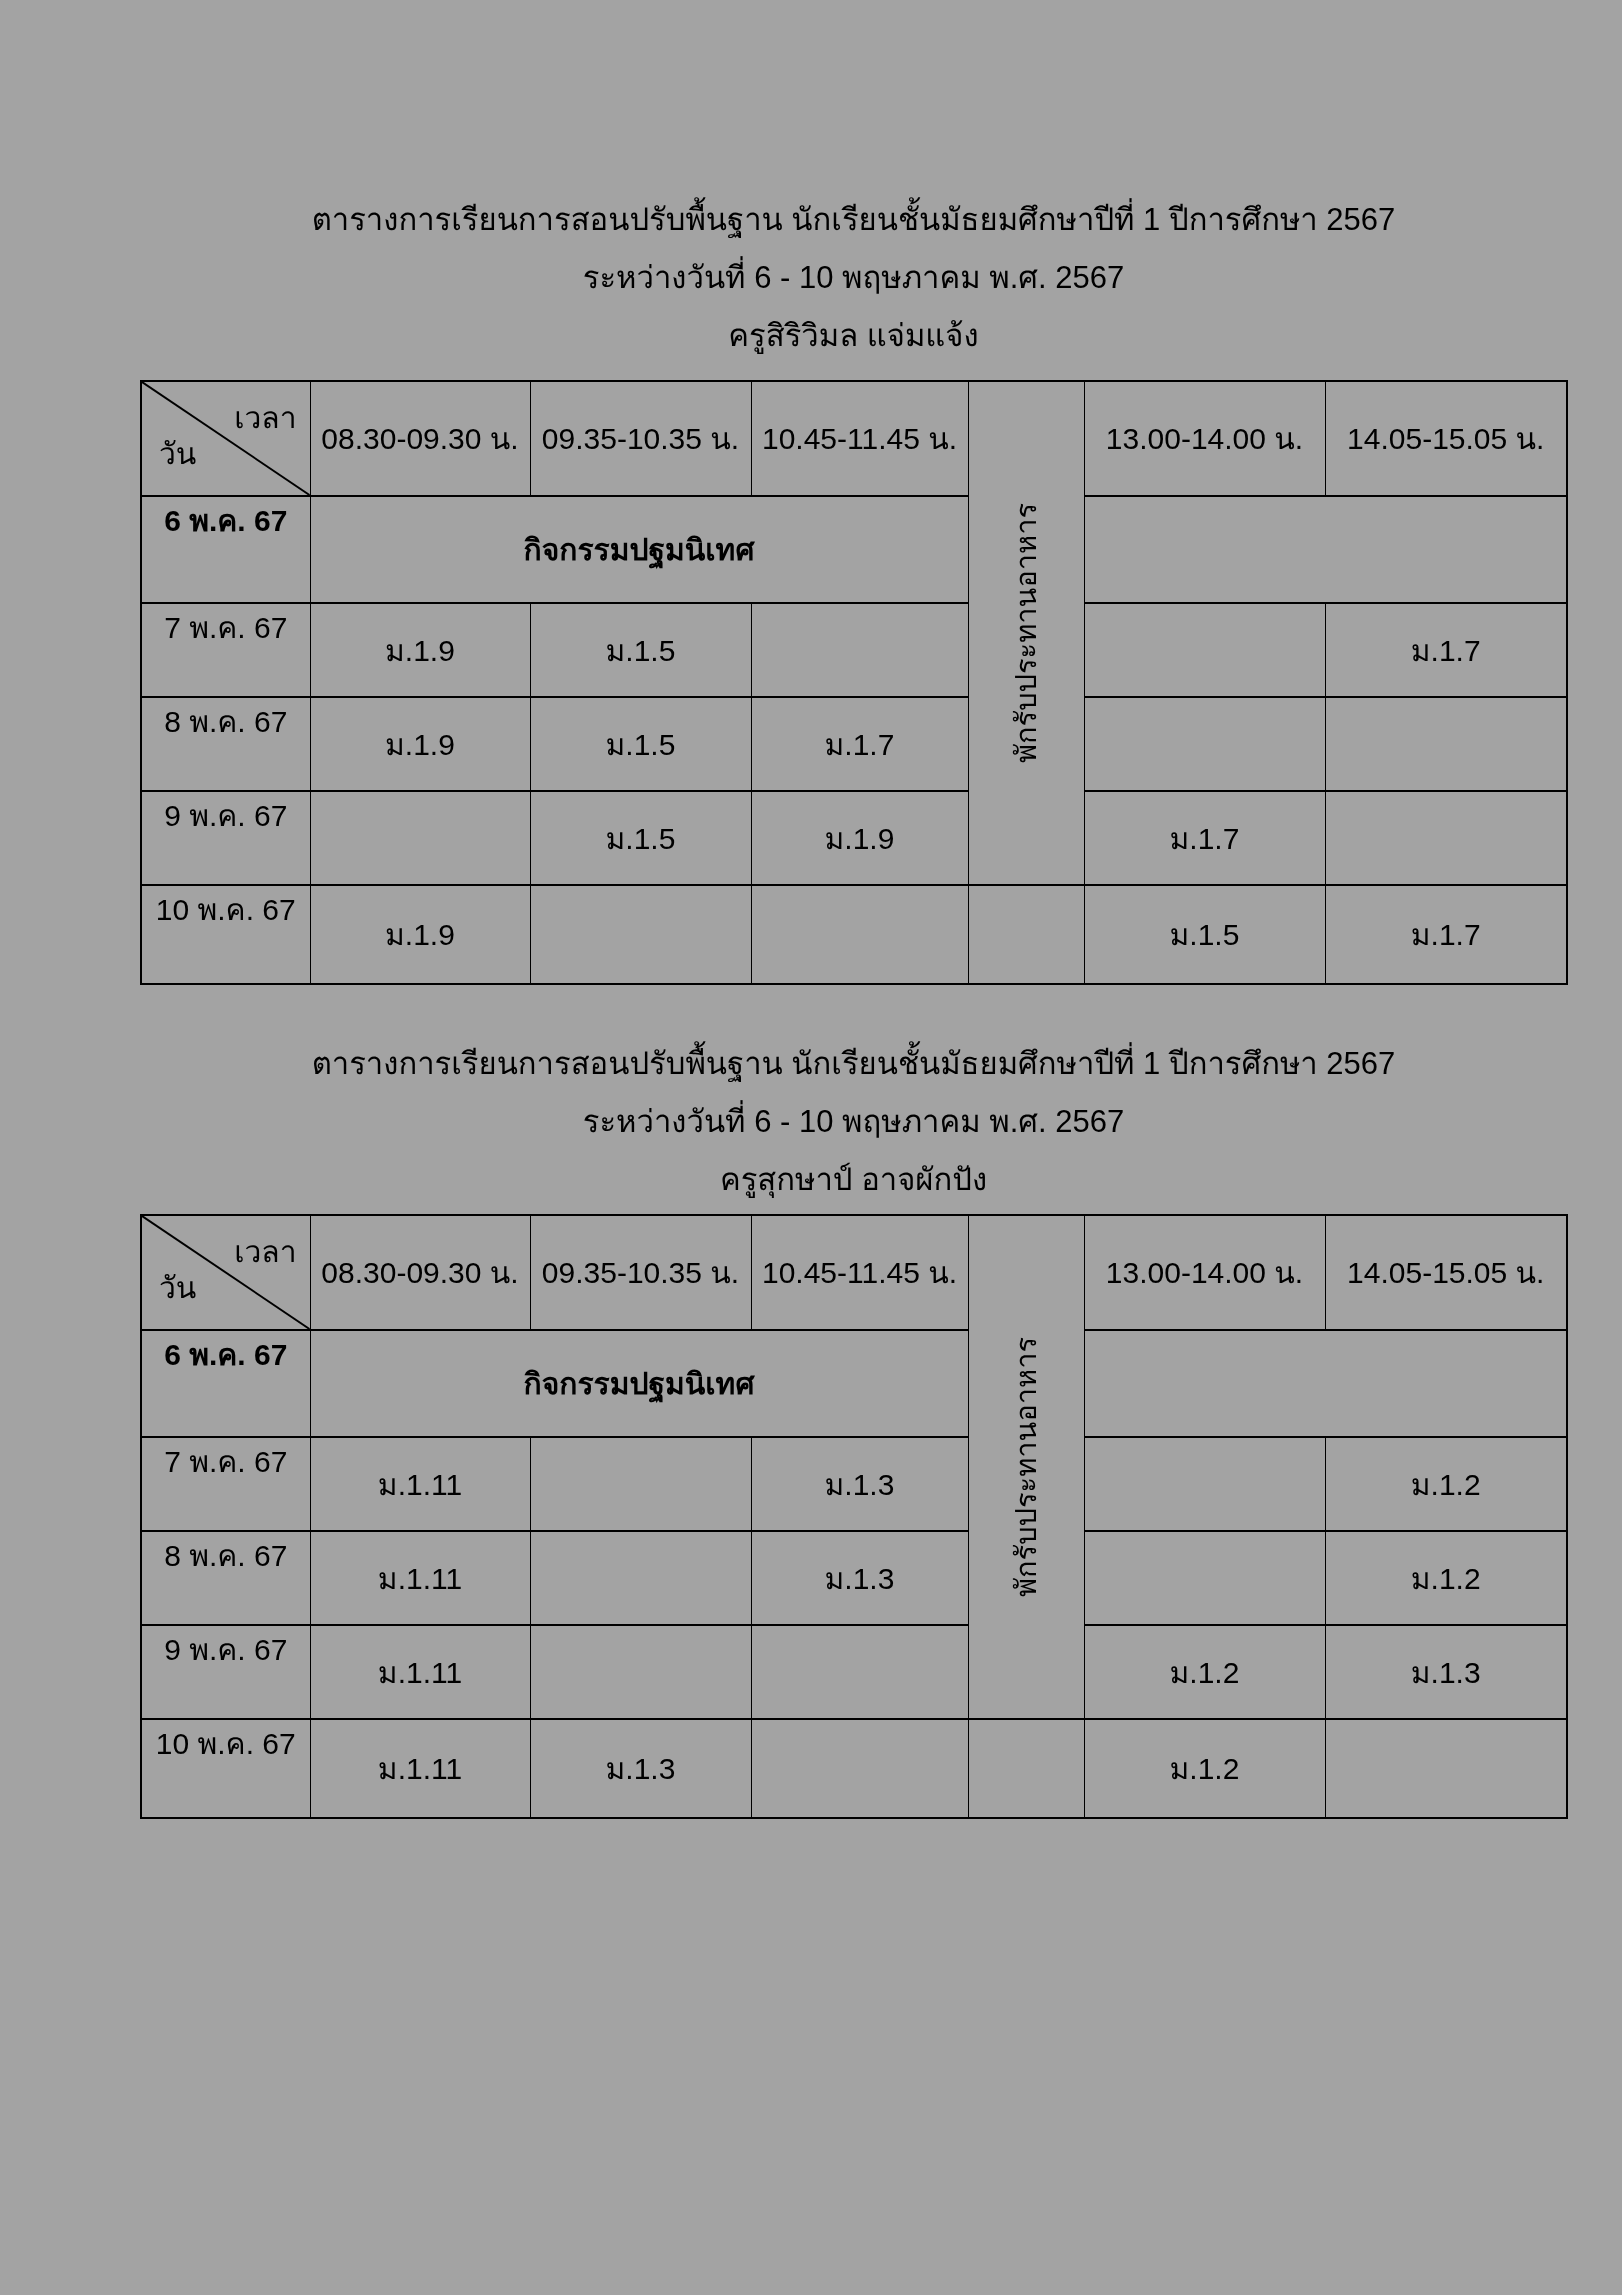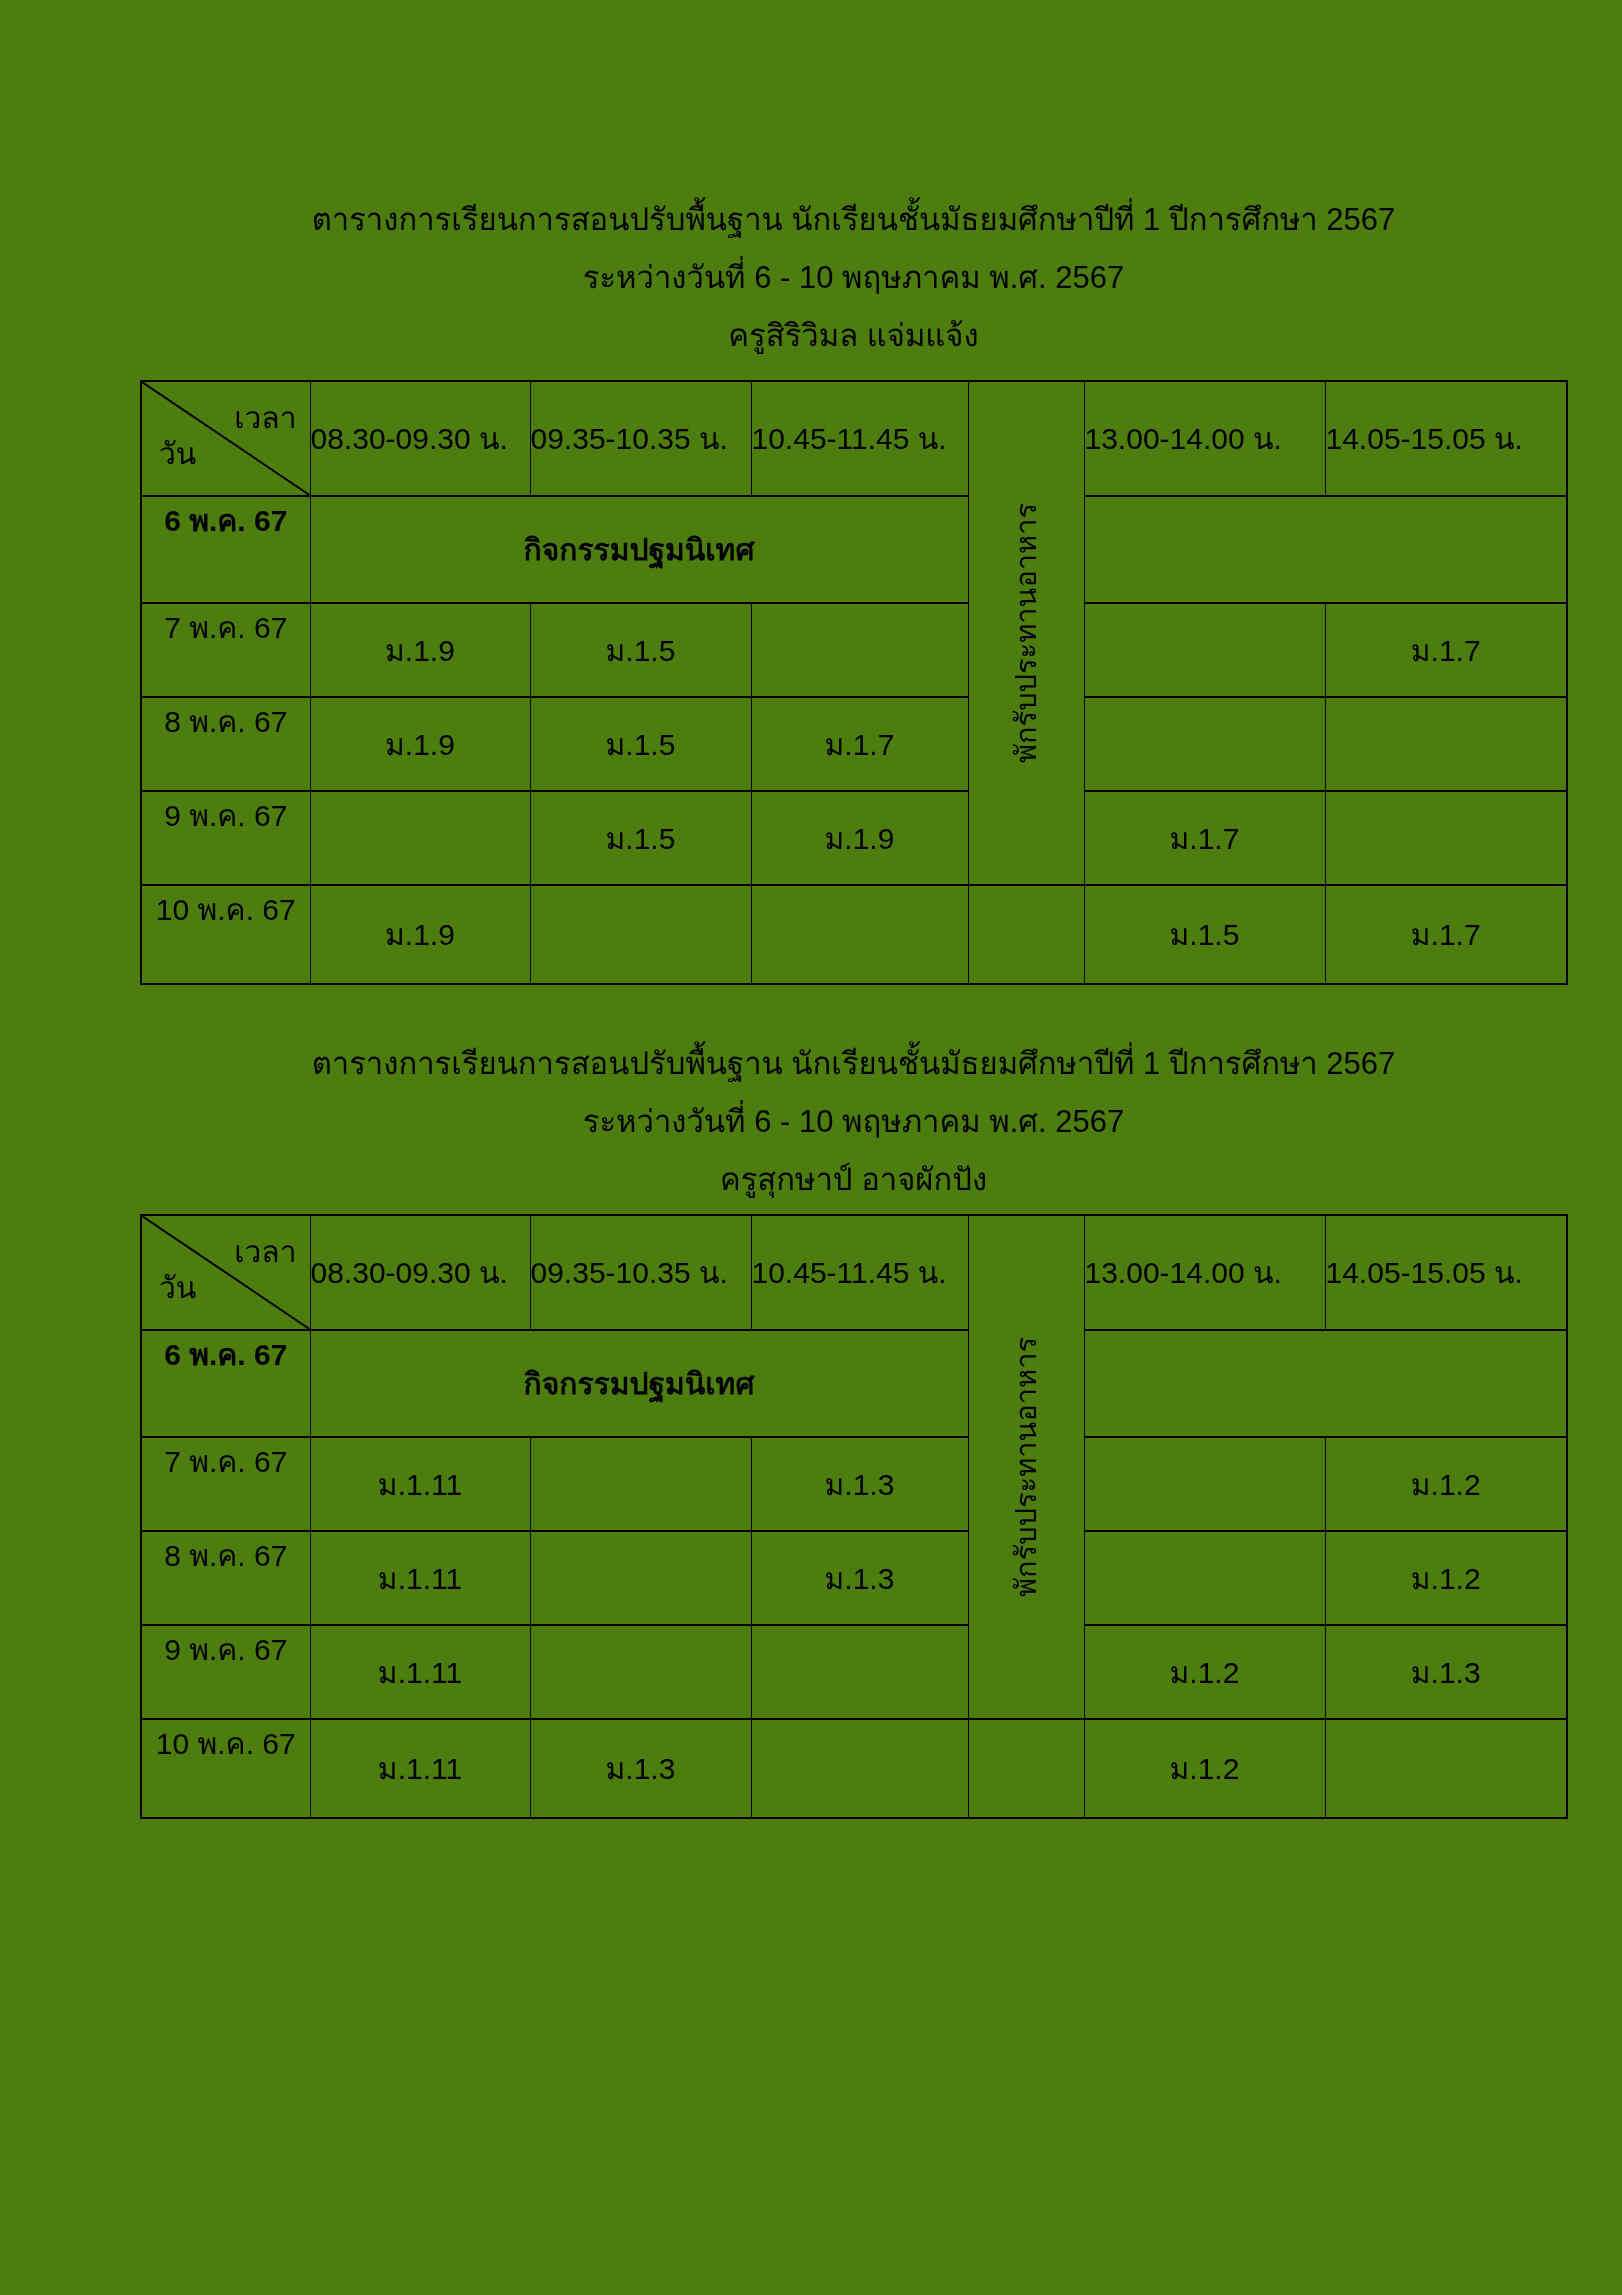--- a/index.html
+++ b/index.html
@@ -1,20 +1,20 @@
 <!DOCTYPE html>
 <html style="font-size:10.5px"><head>
 <meta charset="utf-8">
 <style>
   html, body { margin: 0; padding: 0; background: #ffffff; }
   .sheet {
     position: relative;
     width: 1623px;
     height: 2295px;
-    background: #4d7c0f;
+    background: #a3a3a3;
     font-family: "Liberation Sans", "DejaVu Sans", sans-serif;
     color: #000000;
   }
   .title-block {
     position: absolute;
     left: 140px;
     width: 1427px;
     text-align: center;
     font-size: 31px;
     line-height: 58px;
@@ -39,21 +39,21 @@
   .rh-header { height: 115px; }
   .rh-first  { height: 107px; font-weight: bold; }
   .rh-mid    { height: 94px; }
   .rh-last   { height: 99px; }
 
   .corner-cell { position: relative; }
   .corner-svg { position: absolute; left: 0; top: 0; width: 100%; height: 100%; display: block; }
   .corner-time { position: absolute; top: 11.8px; right: 13px; }
   .corner-day  { position: absolute; bottom: 18px; left: 17px; margin-top: 12px; }
 
-  .time-cell { vertical-align: middle; font-size: 29px; }
+  .time-cell { text-align: center; vertical-align: middle; font-size: 29px; }
   .day-cell  { text-align: center; vertical-align: top; padding-top: 15.7px; }
   .slot-cell { text-align: center; vertical-align: middle; padding-top: 5.2px; }
   .activity-cell { text-align: center; vertical-align: middle; }
 
   .lunch-cell { position: relative; }
   .vtext {
     position: absolute;
     left: 50%;
     top: 50%;
     transform: translate(-50%, -50%) rotate(-90deg);

